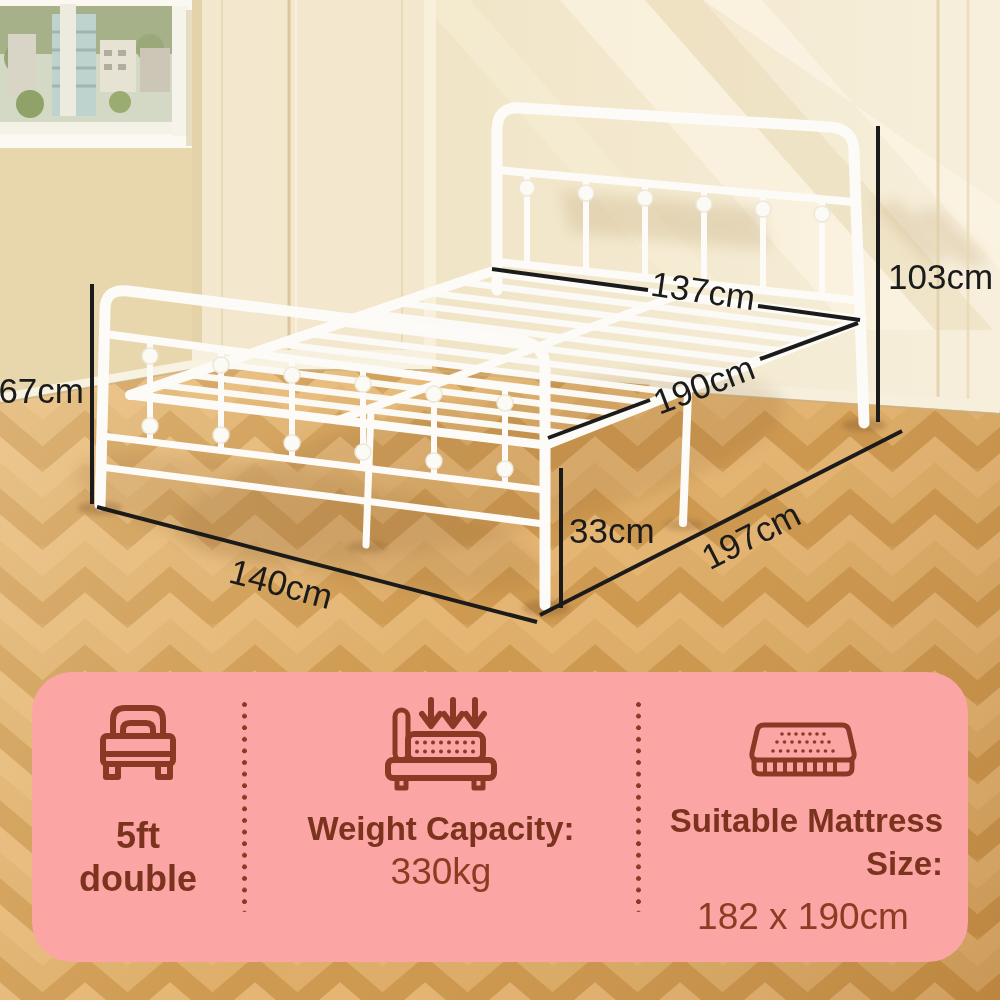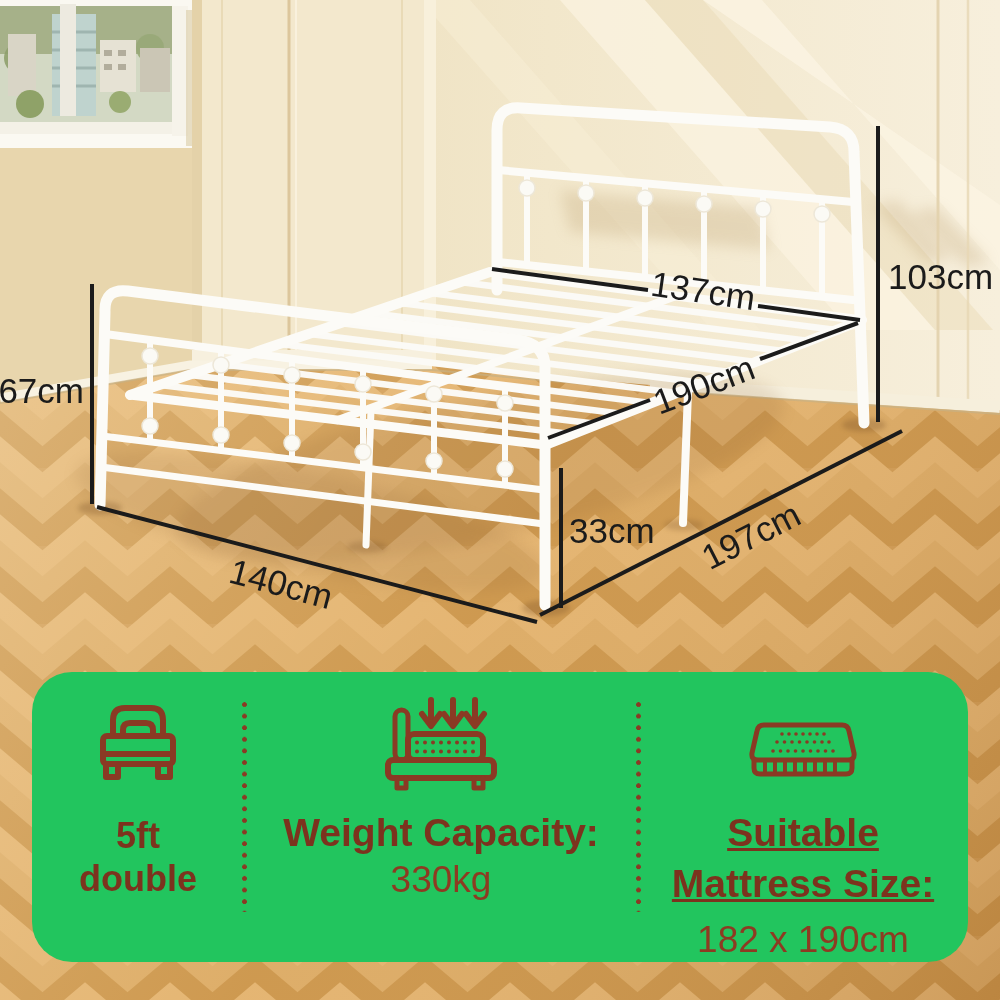--- a/index.html
+++ b/index.html
@@ -12,41 +12,41 @@
 
   
   .dim-text{
     font-family:"Liberation Sans", sans-serif;
     font-size:35px;fill:#1B1B1B;letter-spacing:0px;
   }
 
   
   .panel{
     position:absolute;left:32px;top:672px;width:936px;height:290px;
-    background:#22c55e;border-radius:40px;display:flex;flex-direction:row;
+    background:#fca5a5;border-radius:40px;display:flex;flex-direction:row;
   }
   .col{display:flex;flex-direction:column;align-items:center;box-sizing:border-box;}
   .col1{width:212px;padding-top:30px;}
   .col2{width:394px;padding-top:24px;}
   .col3{width:330px;padding-top:50px;}
   .divider{
     position:absolute;top:30px;height:210px;width:5px;
     background-image:radial-gradient(circle at 2.5px 2.6px,#8A3A24 2.1px,rgba(138,58,36,0) 2.7px);
     background-size:5px 11.6px;background-repeat:repeat-y;
   }
   .d1{left:210px;}
   .d2{left:604px;}
   .size-line{
     font-weight:bold;font-size:36px;color:#7C331E;line-height:1.2;text-align:center;
   }
   .size-block{margin-top:16px;}
   .feat-title{
-    font-weight:bold;font-size:39px;color:#7C331E;margin-top:16px;text-align:center;line-height:1.3;
-  }
-  .col3 .feat-title{width:280px;margin-top:28px;text-decoration:underline;}
+    font-weight:bold;font-size:33px;color:#7C331E;margin-top:16px;text-align:right;line-height:1.3;
+  }
+  .col3 .feat-title{width:280px;margin-top:20px;}
   .feat-value{
     font-weight:normal;font-size:37px;color:#8D3B22;margin-top:0;text-align:center;
   }
   .col3 .feat-value{margin-top:10px;}
   .feat-icon{display:block;}
 </style>
 </head>
 <body>
 
 <div class="stage">

